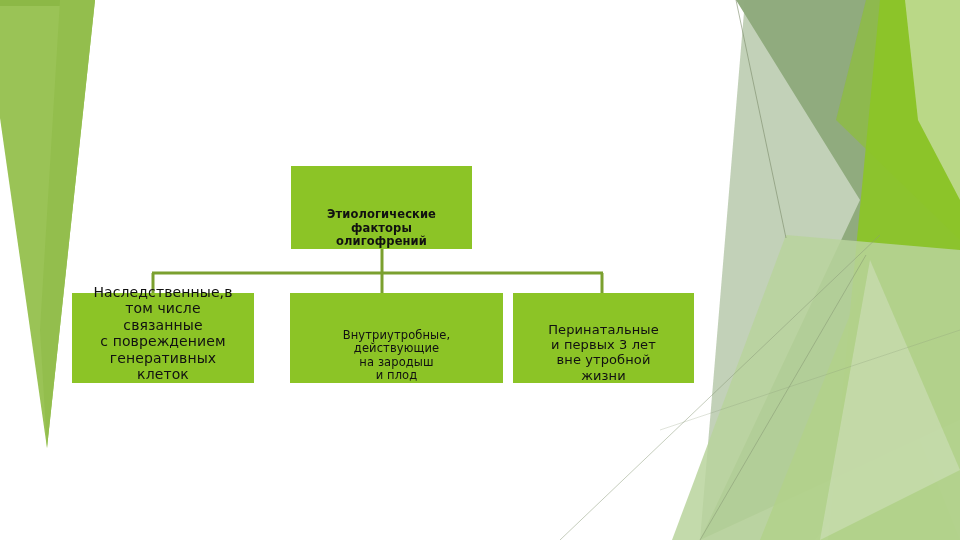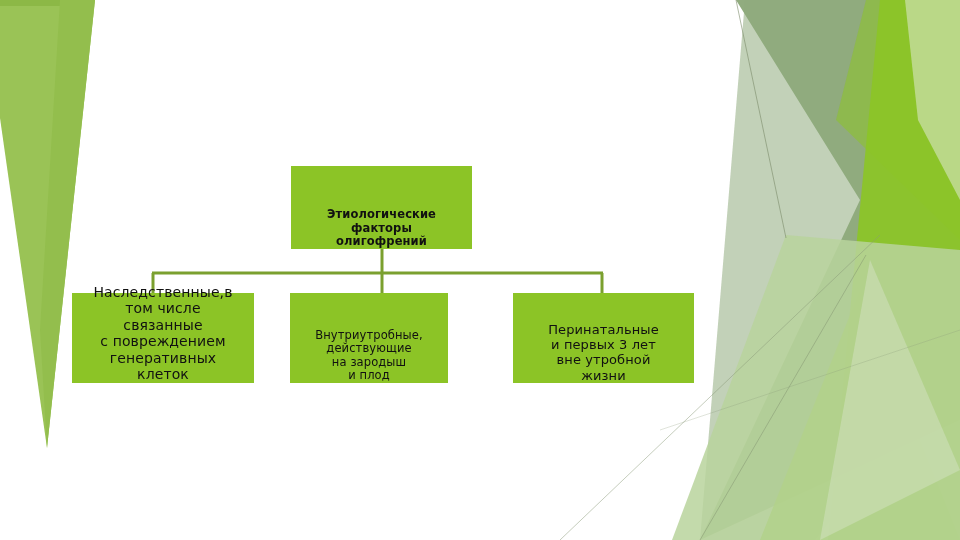--- a/index.html
+++ b/index.html
@@ -54,21 +54,21 @@
   #node-hereditary {
     left: 72px;
     top: 293px;
     width: 182px;
     height: 90px;
     font-size: 14px;
   }
   #node-intrauterine {
     left: 290px;
     top: 293px;
-    width: 158px;
+    width: 213px;
     height: 90px;
     font-size: 11.5px;
   }
   #node-perinatal {
     left: 513px;
     top: 293px;
     width: 181px;
     height: 90px;
     font-size: 13px;
   }

